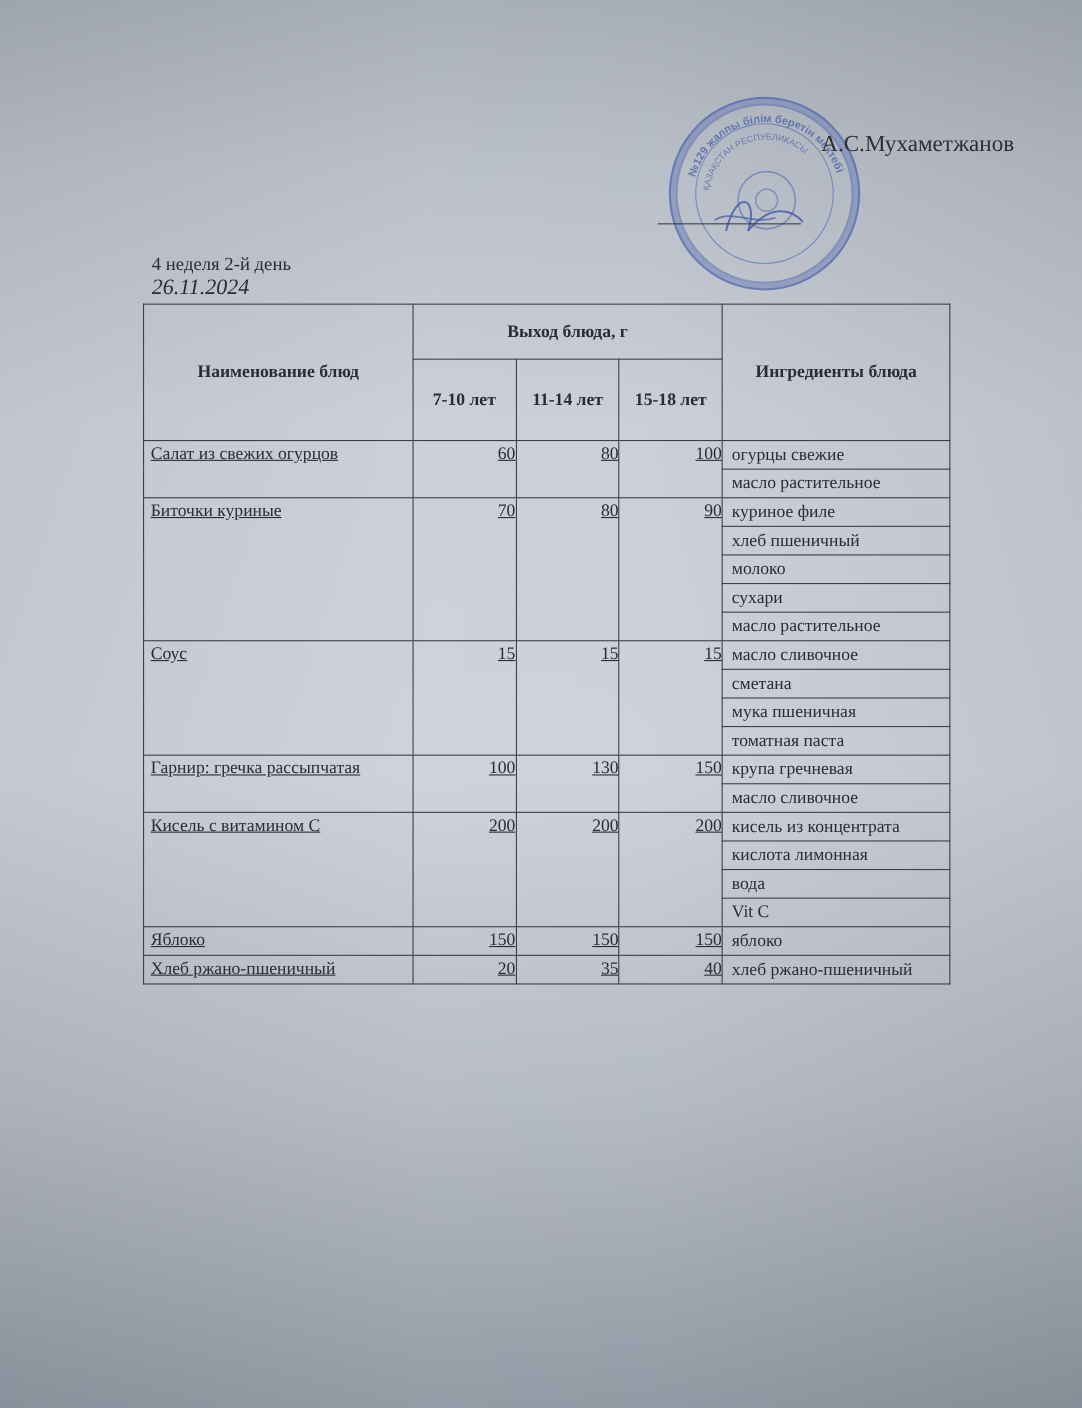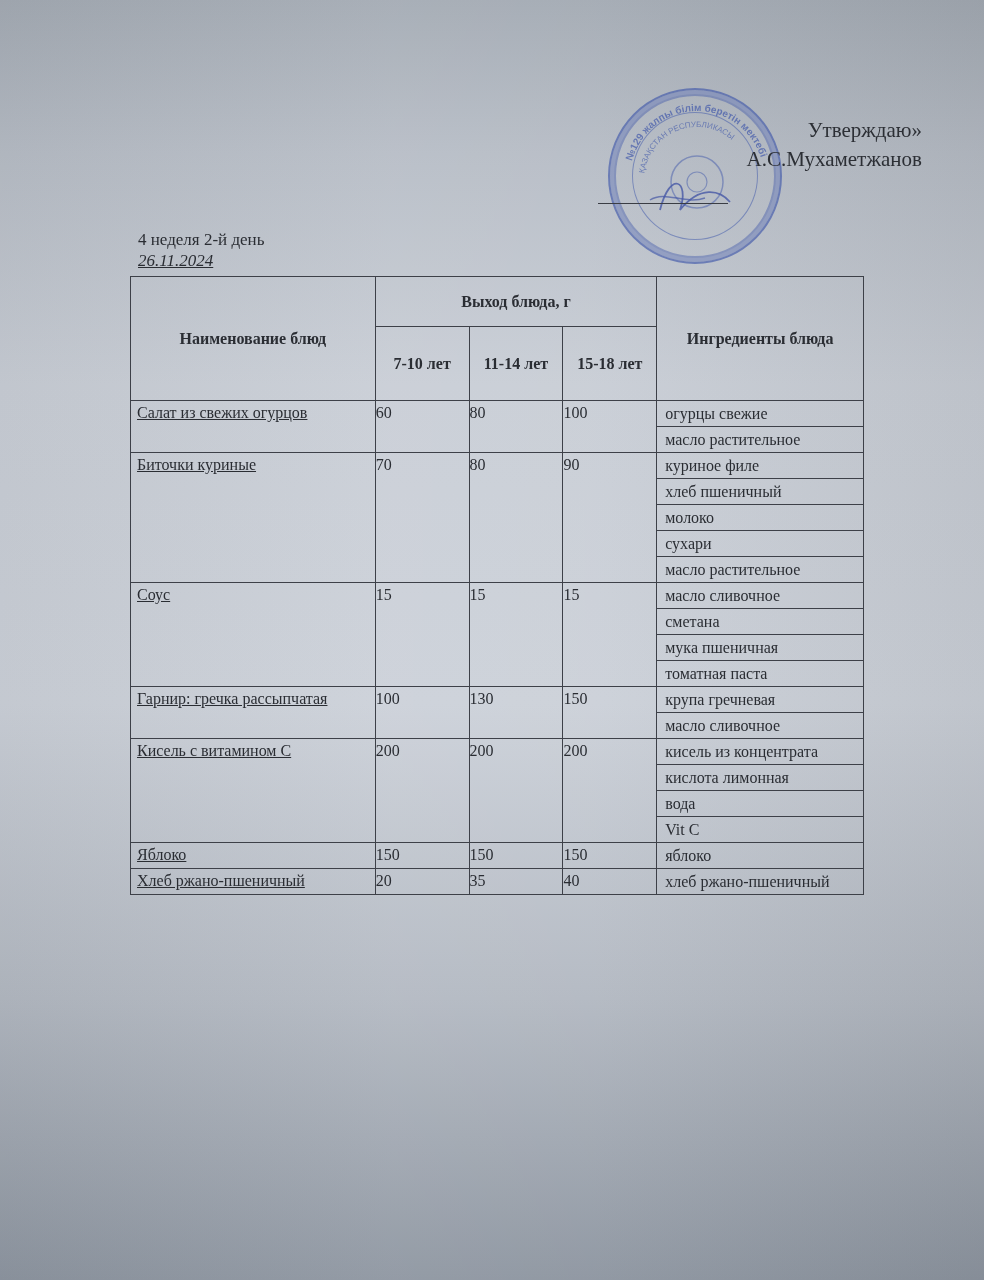--- a/index.html
+++ b/index.html
@@ -33,38 +33,38 @@
   .stamp-inner {
     position: absolute; left: 22px; top: 22px; width: 126px; height: 128px; border-radius: 50%;
     border: 1.5px solid rgba(62,86,170,0.6);
   }
   .stamp svg { position: absolute; left: 0; top: 0; }
   .heading {
     position: absolute; left: 138px; top: 230px; font-size: 17px; line-height: 20px;
     font-weight: normal;
   }
   .date {
-    position: absolute; left: 138px; top: 251px; font-size: 17px; font-style: italic;
-    text-decoration: underline; line-height: 20px;
+    position: absolute; left: 138px; top: 251px; font-size: 20px; font-style: italic;
+    line-height: 20px;
   }
   table.menu {
     position: absolute; left: 130px; top: 276px; width: 734px;
     border-collapse: collapse; font-size: 16px;
   }
   table.menu td, table.menu th {
     border: 1px solid #3d4048;
     vertical-align: top;
   }
   th { font-weight: bold; text-align: center; vertical-align: middle !important; font-size: 16px; }
   th.name-h { width: 245px; margin-top: 36px; }
   th.age-h { width: 94px; height: 74px; }
   th.yield-h { height: 50px; margin-top: 48px; }
   th.ingr-h { width: 207px; }
   td.dish { padding: 3px 8px 0 6px; height: 26px; text-decoration: underline; }
-  td.num { text-align: left; padding-top: 3px; }
+  td.num { text-align: right; padding-top: 3px; text-decoration: underline; }
   td.ingr { padding: 3px 8px 0 8px; height: 26px; line-height: 19px; }
 </style>
 </head>
 <body>
 
 <div class="sheet-shade"></div>
 
 <div class="stamp">
   <div class="stamp-inner"></div>
   <svg width="174" height="176" viewBox="0 0 174 176">
@@ -81,21 +81,20 @@
     <circle cx="87" cy="92" r="26" fill="none" stroke="rgba(62,86,170,0.55)" stroke-width="1.5"></circle>
     <circle cx="87" cy="92" r="10" fill="none" stroke="rgba(62,86,170,0.55)" stroke-width="1.2"></circle>
     <path d="M 50 120 C 60 80, 80 90, 70 120 C 90 95, 110 100, 120 112" fill="none" stroke="rgba(50,70,160,0.8)" stroke-width="1.8"></path>
     <path d="M 40 110 C 55 100, 75 115, 95 108" fill="none" stroke="rgba(50,70,160,0.7)" stroke-width="1.5"></path>
   </svg>
 </div>
 
 <div class="sign-line"></div>
 
 <div class="approval">
-  <span class="line">Утверждаю»</span>
   <span class="line">А.С.Мухаметжанов</span>
 </div>
 
 <div class="heading">4 неделя 2-й день</div>
 <div class="date">26.11.2024</div>
 
 <table class="menu">
   <thead>
     <tr>
       <th class="name-h" rowspan="2">Наименование блюд</th>

